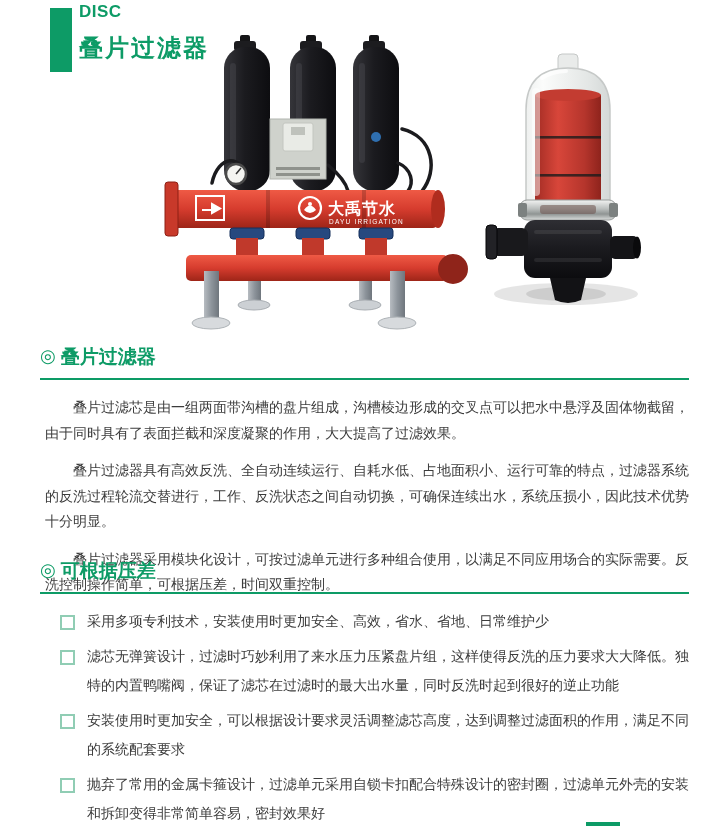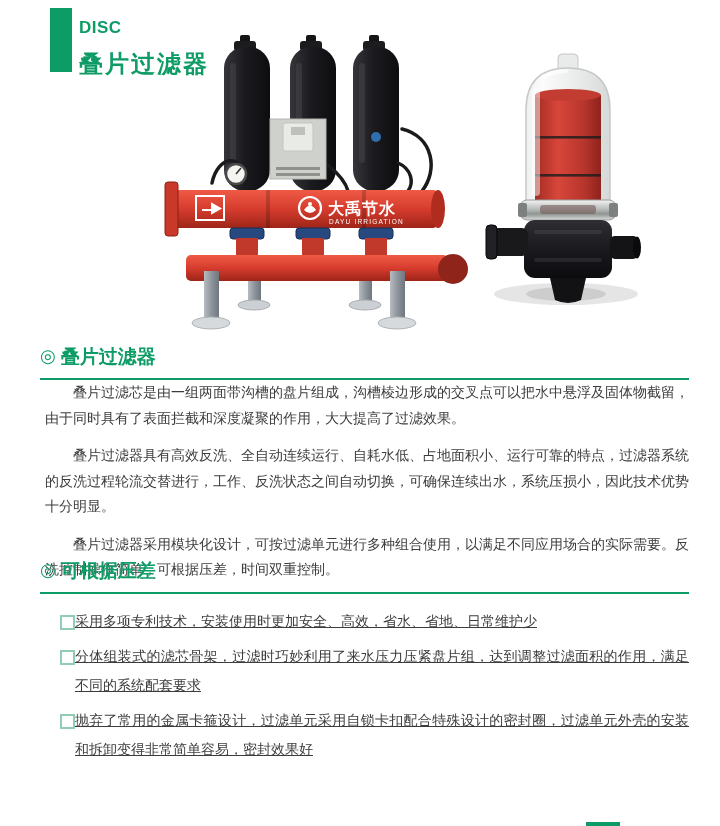--- a/index.html
+++ b/index.html
@@ -7,40 +7,40 @@
     --green-light:#90cdb4;
     --ink:#3c3c3c;
   }
   html,body{margin:0;padding:0;background:#fff;}
   .page{
     position:relative;width:720px;height:826px;background:#ffffff;overflow:hidden;
     font-family:"Liberation Sans","DejaVu Sans",sans-serif;color:var(--ink);
   }
   
   .green-bar{position:absolute;left:50px;top:8px;width:22px;height:64px;background:var(--green);}
-  .titles{position:absolute;left:79px;top:20px;}
+  .titles{position:absolute;left:79px;top:4px;}
   .title-en{font-size:17px;font-weight:bold;color:var(--green);line-height:16px;letter-spacing:.5px;}
   .title-cn{font-size:24px;font-weight:bold;color:var(--green);margin-top:12px;letter-spacing:2px;}
   
   .photo-left{position:absolute;left:150px;top:33px;}
   .photo-right{position:absolute;left:478px;top:48px;}
   
   .section{position:absolute;left:40px;width:649px;}
   .section-intro{top:344px;}
   .section-adv{top:558px;}
   .sec-head{display:flex;align-items:center;gap:5px;font-size:19px;font-weight:bold;color:var(--green);margin:0;}
   .sec-marker{font-size:18px;font-weight:normal;transform:translateY(-1px);}
   .sec-rule{height:2px;background:var(--green);margin-top:8px;}
   .section-intro p{
     margin:0 0 12px 0;padding:0 0 0 5px;font-size:14px;line-height:25.5px;
     text-indent:2em;color:var(--ink);text-align:justify;
   }
-  .section-intro p:first-of-type{}
+  .section-intro p:first-of-type{margin-top:15px;}
   .adv-list{list-style:none;margin:13px 0 0 0;padding:0 0 0 20px;}
-  .adv-list li{display:flex;gap:0;margin-bottom:6px;font-size:14px;line-height:29px;color:var(--ink);text-align:justify;text-decoration:underline;}
+  .adv-list li{display:flex;gap:12px;margin-bottom:6px;font-size:14px;line-height:29px;color:var(--ink);text-align:justify;}
   .checkbox{flex:0 0 auto;width:11px;height:11px;border:2px solid var(--green-light);margin-top:8px;background:#fff;}
   .adv-text{flex:1 1 auto;}
   
   .footer-mark{position:absolute;left:586px;top:822px;width:34px;height:4px;background:var(--green);}
   svg text{font-family:"Liberation Sans","DejaVu Sans",sans-serif;}
 </style>
 </head>
 <body>
 
 <div class="page">
@@ -243,21 +243,25 @@
       <span>可根据压差</span>
     </h2>
     <div class="sec-rule"></div>
     <ul class="adv-list">
       <li>
         <span class="checkbox"></span>
         <span class="adv-text">采用多项专利技术，安装使用时更加安全、高效，省水、省地、日常维护少</span>
       </li>
       <li>
         <span class="checkbox"></span>
-        <span class="adv-text">分体组装式的滤芯骨架，过滤时巧妙利用了来水压力压紧盘片组，达到调整过滤面积的作用，满足不同的系统配套要求</span>
+        <span class="adv-text">滤芯无弹簧设计，过滤时巧妙利用了来水压力压紧盘片组，这样使得反洗的压力要求大大降低。独特的内置鸭嘴阀，保证了滤芯在过滤时的最大出水量，同时反洗时起到很好的逆止功能</span>
+      </li>
+      <li>
+        <span class="checkbox"></span>
+        <span class="adv-text">安装使用时更加安全，可以根据设计要求灵活调整滤芯高度，达到调整过滤面积的作用，满足不同的系统配套要求</span>
       </li>
       <li>
         <span class="checkbox"></span>
         <span class="adv-text">抛弃了常用的金属卡箍设计，过滤单元采用自锁卡扣配合特殊设计的密封圈，过滤单元外壳的安装和拆卸变得非常简单容易，密封效果好</span>
       </li>
 
     </ul>
   </section>
 
   <div class="footer-mark"></div>

